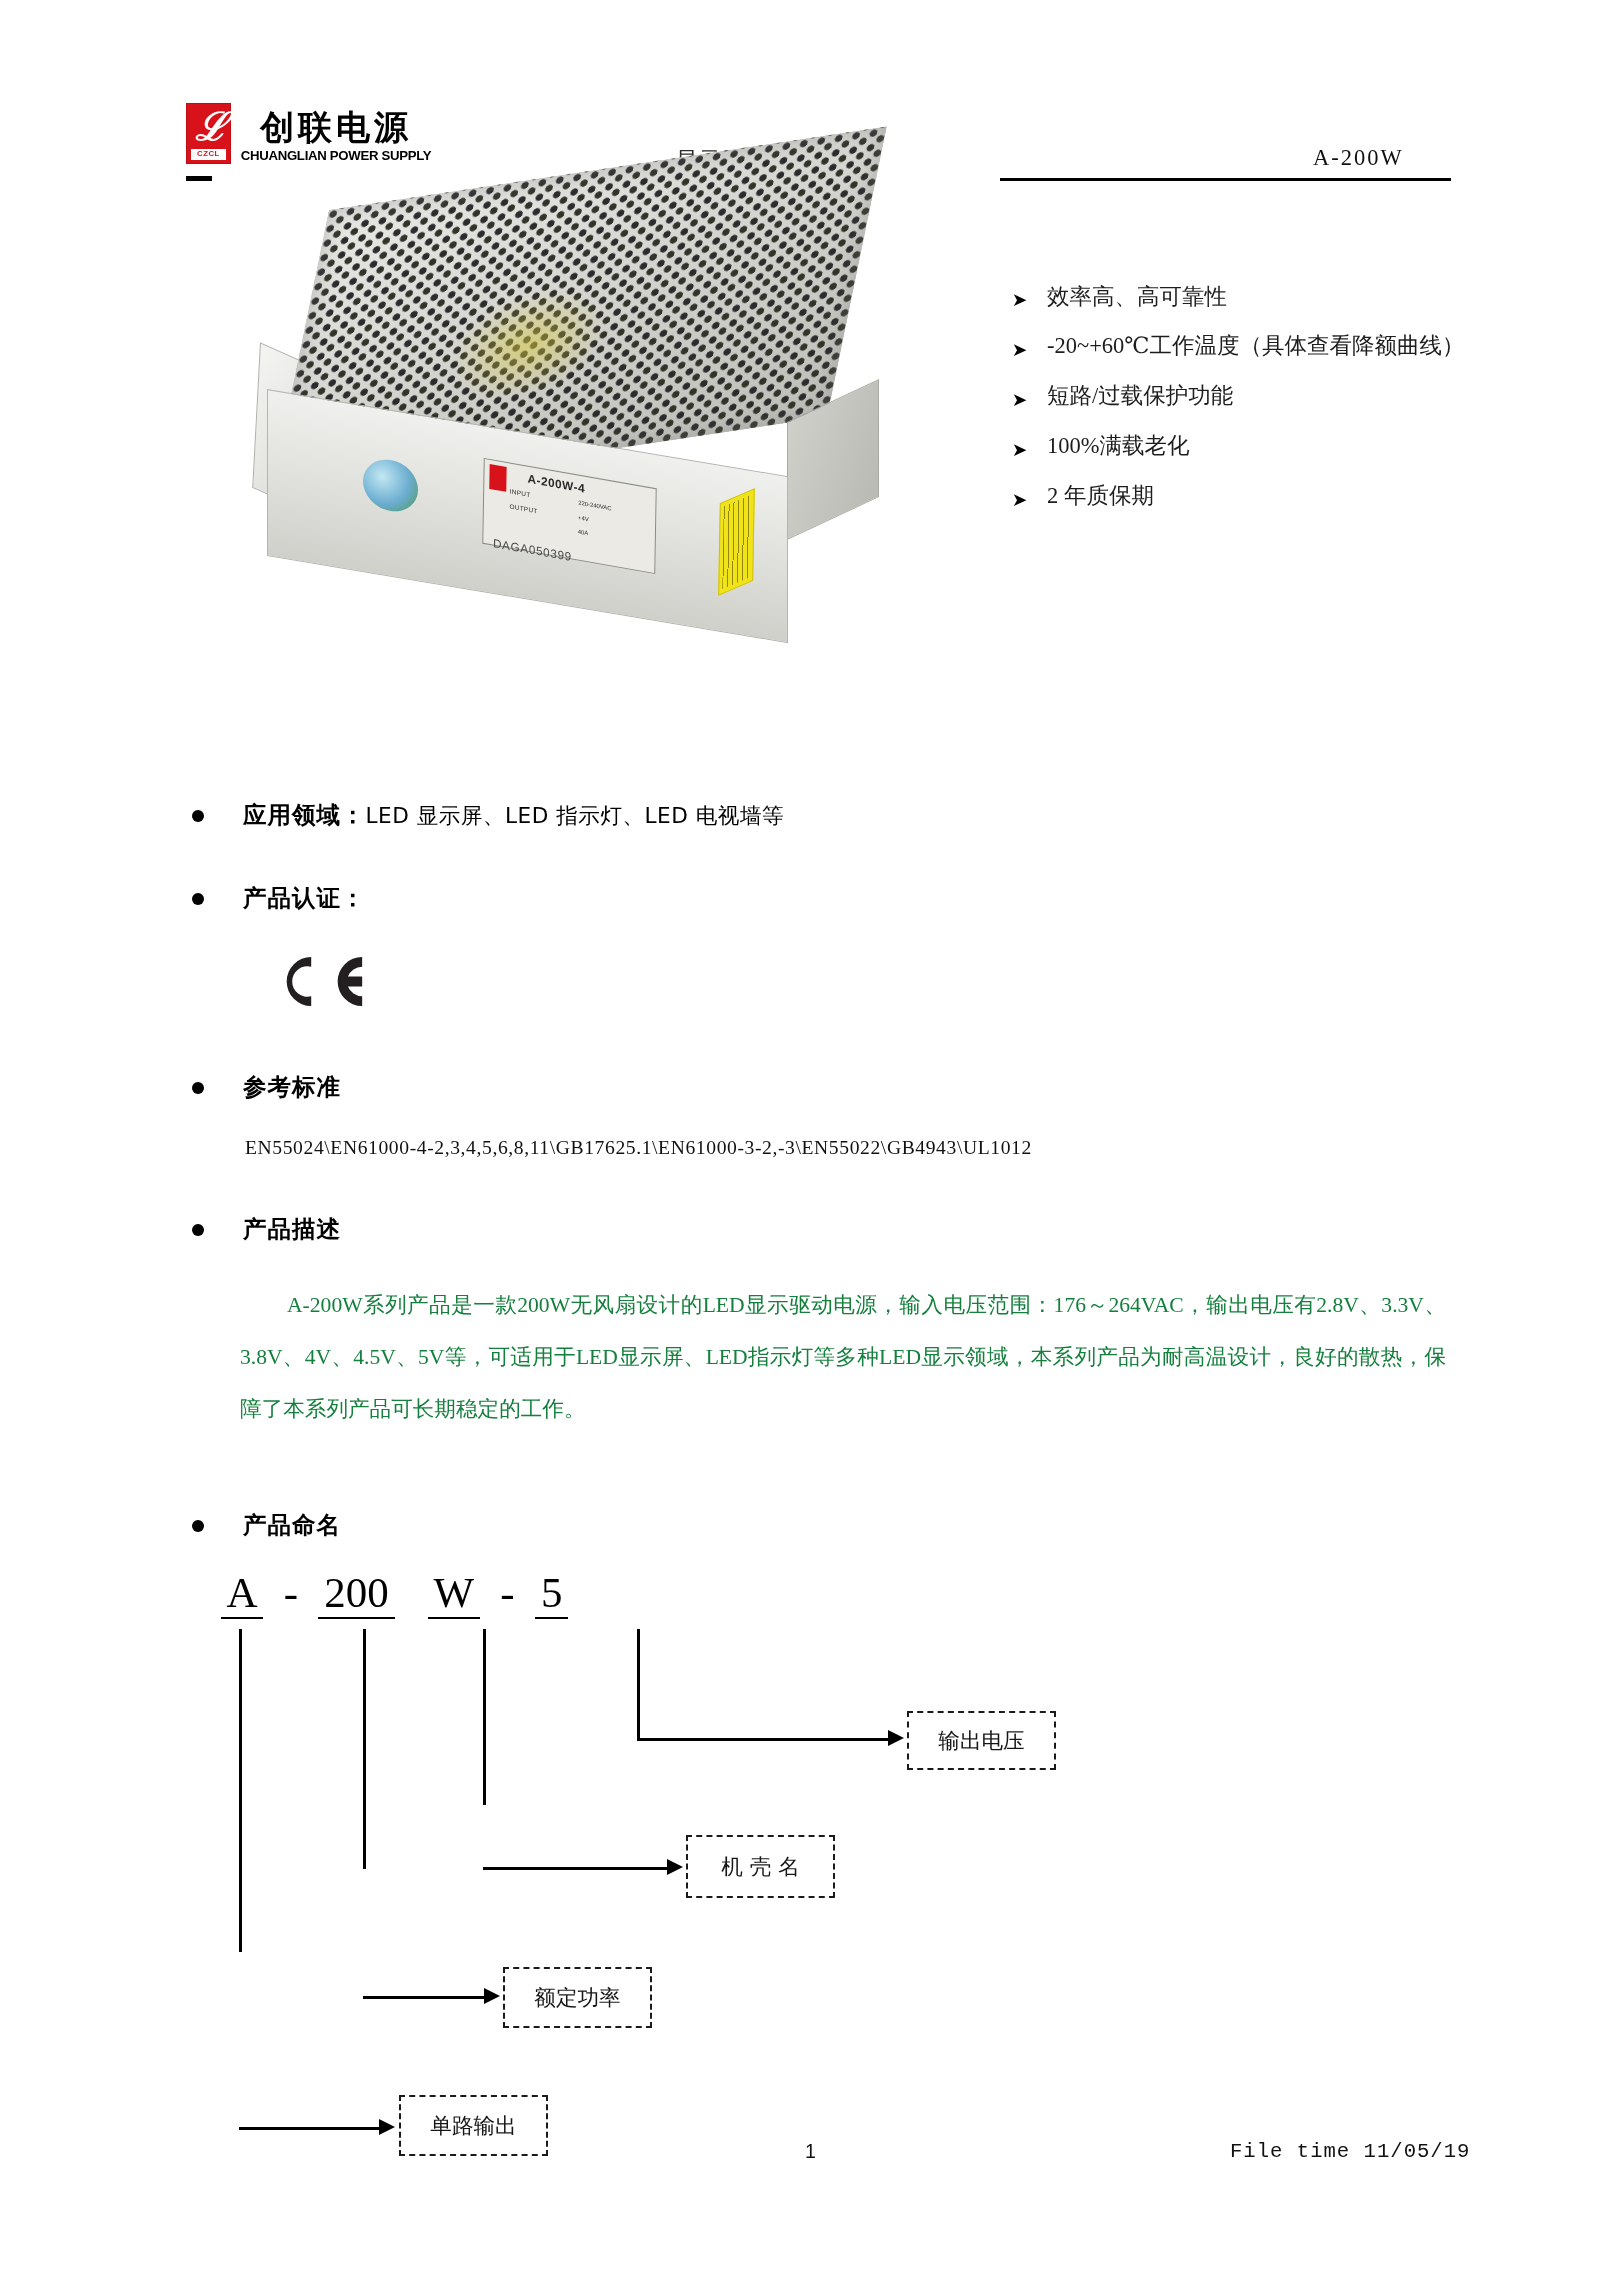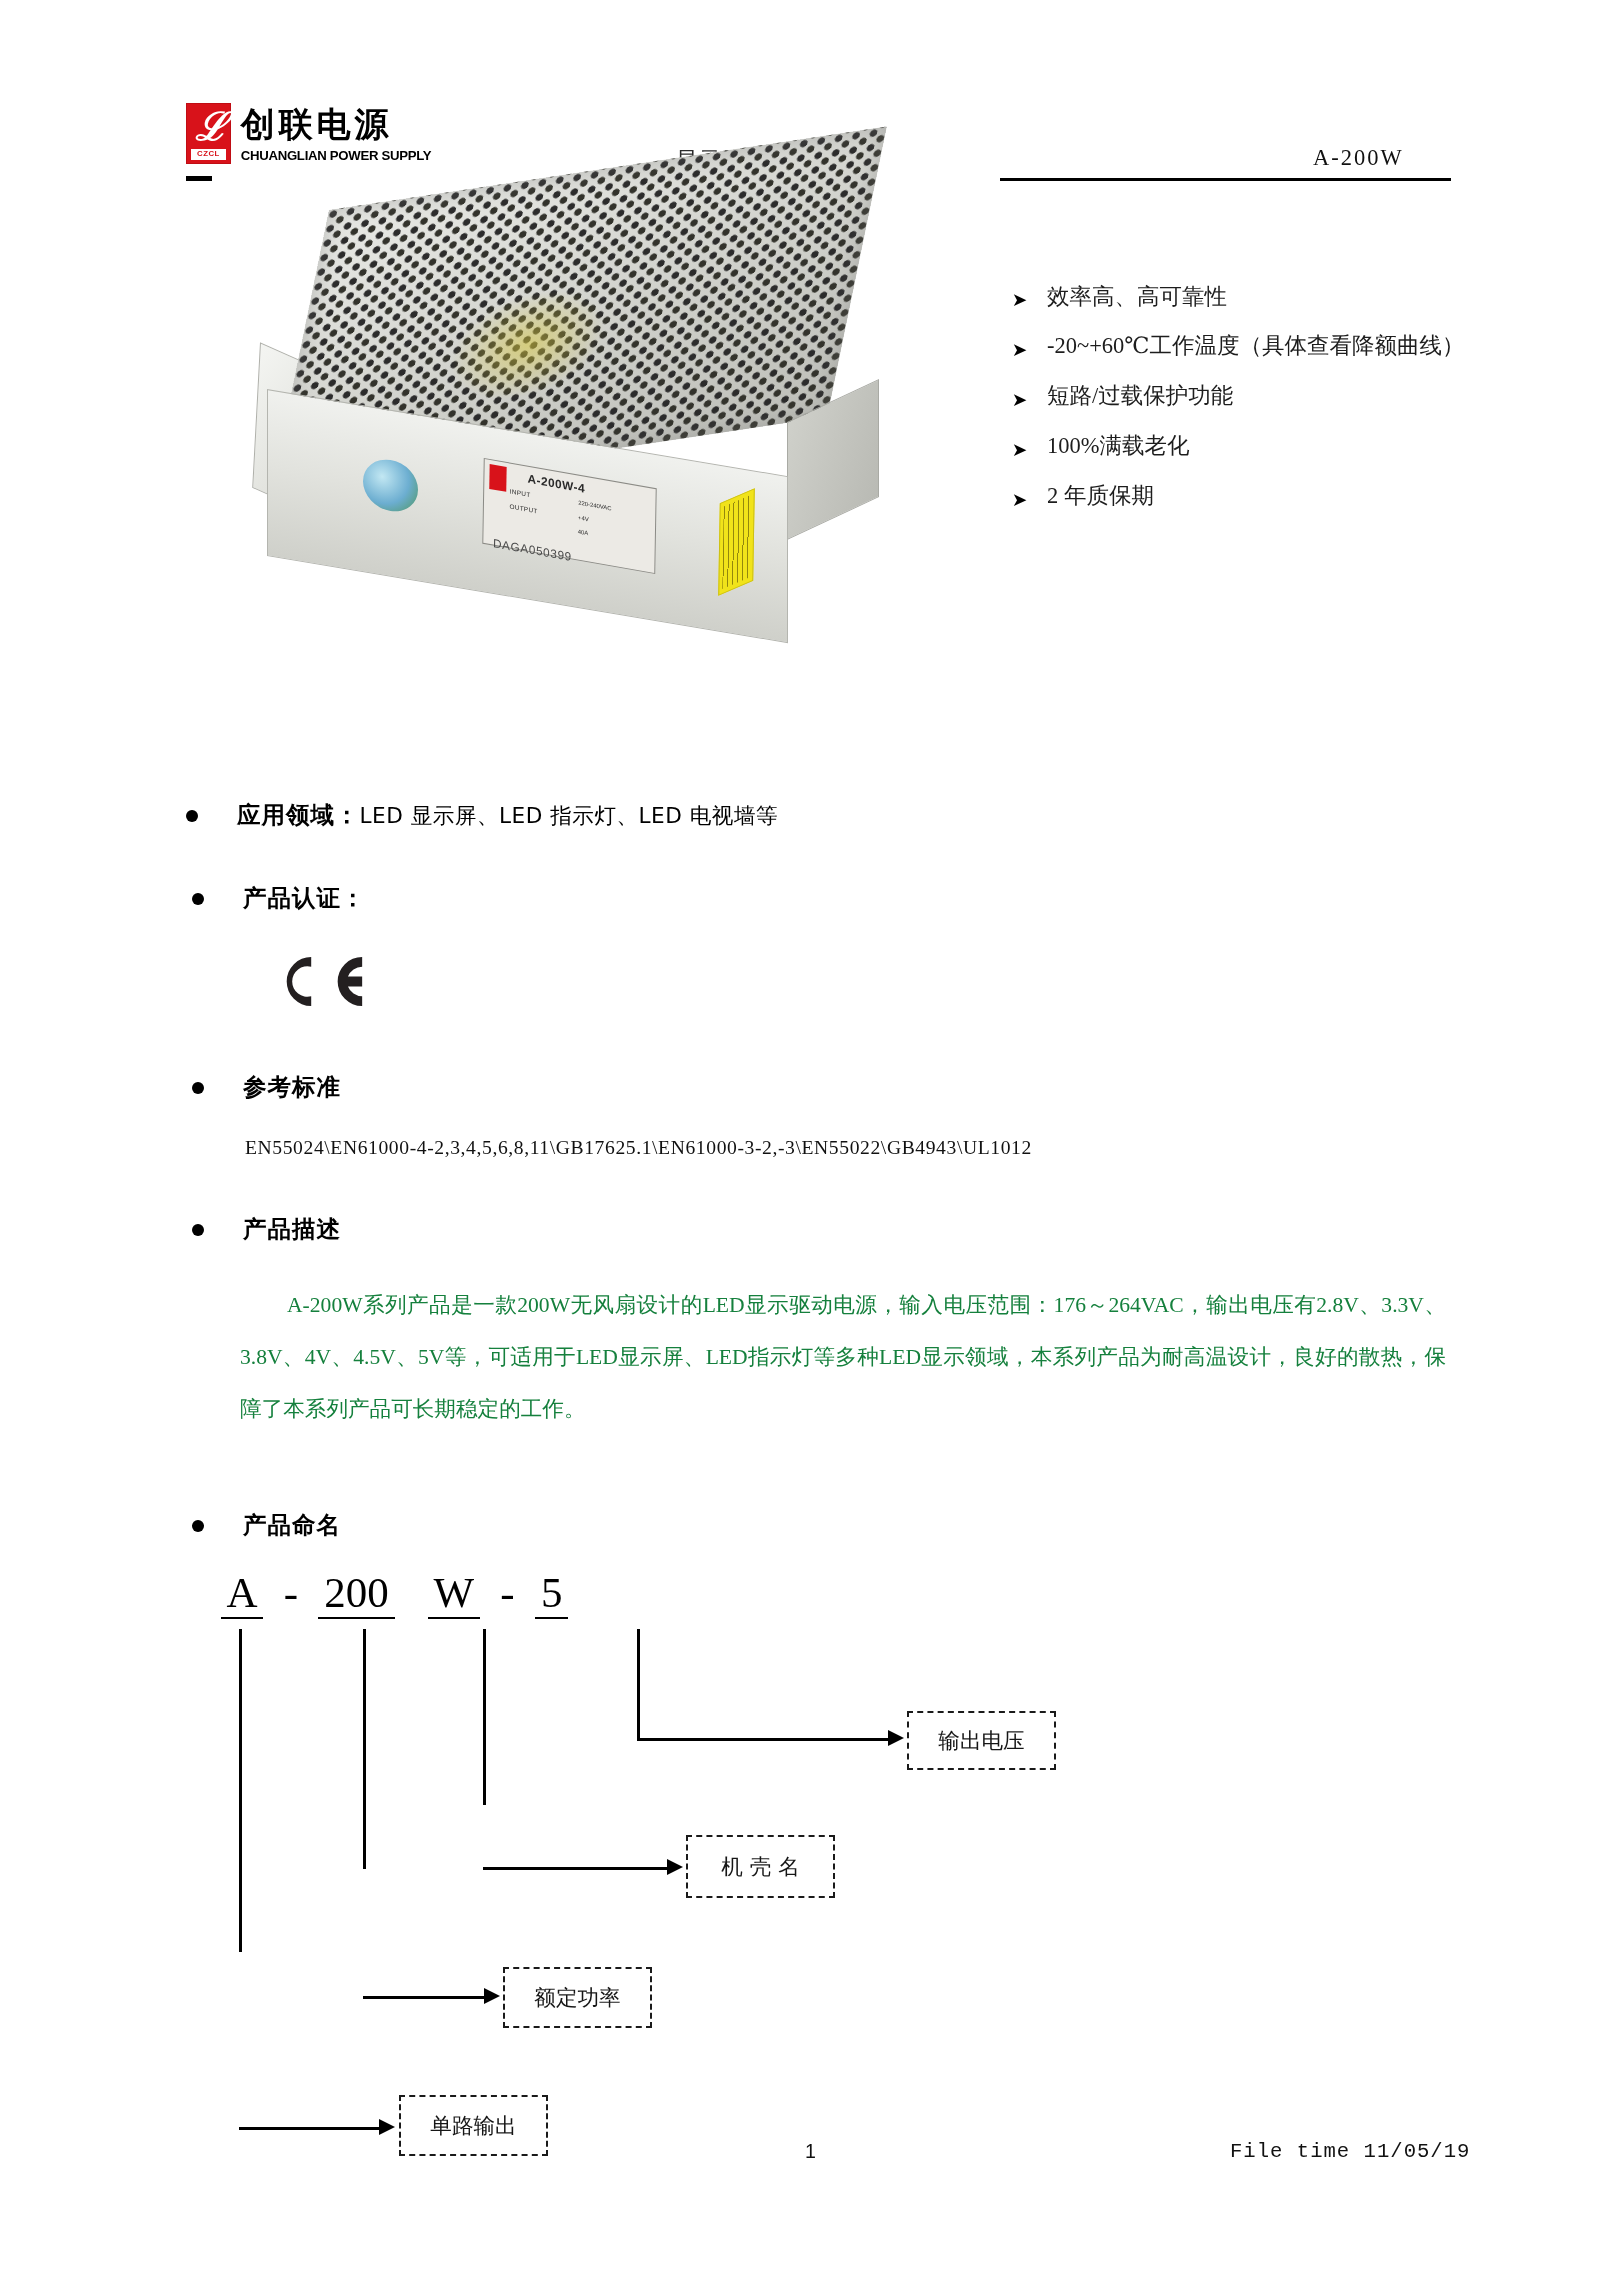--- a/index.html
+++ b/index.html
@@ -59,26 +59,27 @@
     color: #d8121a;
     font-family: "Liberation Sans", sans-serif;
     font-size: 7.8px;
     font-weight: bold;
     text-align: center;
     line-height: 10.8px;
     letter-spacing: 0.5px;
   }
   .logo-text { display: flex; flex-direction: column; }
   .logo-cn {
-    font-family: Liberation Mono, monospace;
+    font-family: Liberation Serif, serif;
     font-size: 34px;
     font-weight: bold;
     letter-spacing: 3.9px;
     line-height: 39px;
     color: #000000;
+    text-align: center;
   }
   .logo-en {
     font-family: "Liberation Sans", sans-serif;
     font-size: 13.2px;
     font-weight: bold;
     letter-spacing: -0.3px;
     line-height: 15.7px;
     color: #000000;
     margin-top: 1px;
   }
@@ -437,21 +438,21 @@
     <div class="feat-item">
       <span class="arrow">➤</span>
       <span>100%满载老化</span>
     </div>
     <div class="feat-item">
       <span class="arrow">➤</span>
       <span>2 年质保期</span>
     </div>
   </div>
 
-  <div class="sec-head" style="left:237px; top:799px;">
+  <div class="sec-head" style="left:243px; top:799px;">
     <span class="bullet"></span>
     <span>应用领域：</span><span class="tail">LED 显示屏、LED 指示灯、LED 电视墙等</span>
   </div>
 
   <div class="sec-head" style="left:243px; top:882px;">
     <span class="bullet"></span>
     <span>产品认证：</span>
   </div>
   <div class="ce-mark">
     <svg width="98" height="65" viewBox="0 0 100 66" xmlns="http://www.w3.org/2000/svg">

